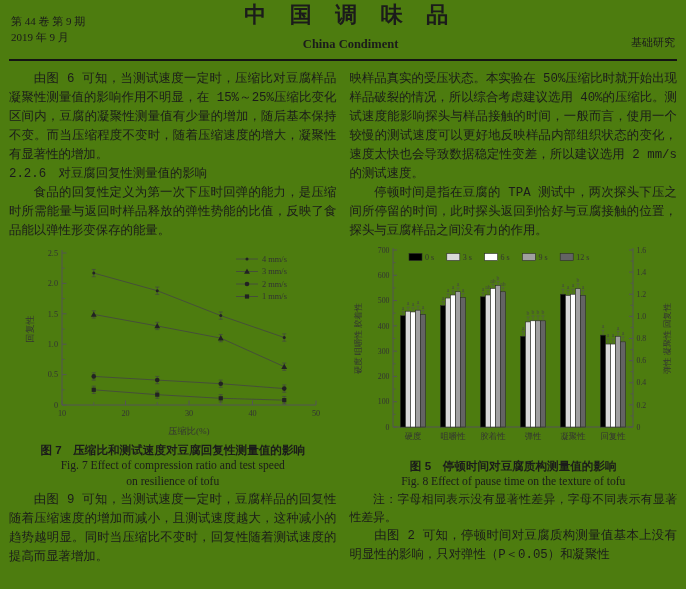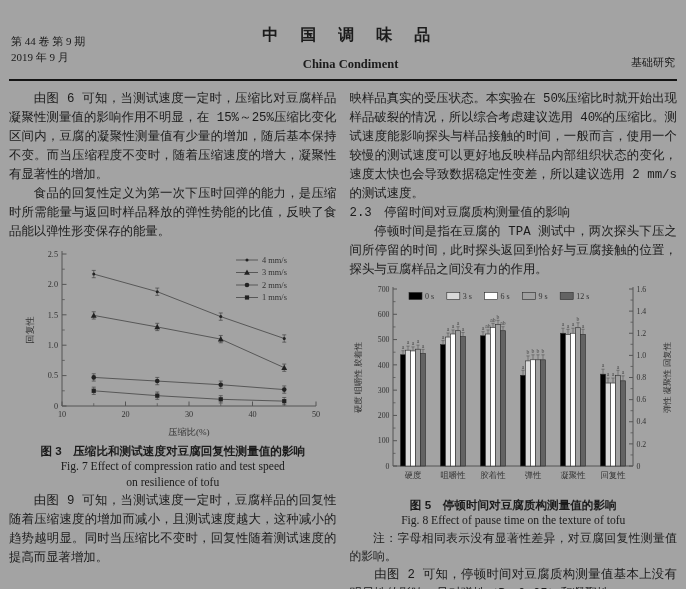--- a/index.html
+++ b/index.html
@@ -2,28 +2,28 @@
 <html><head>
 <meta charset="utf-8">
 <style>
   * { box-sizing: border-box; }
   html,body { margin:0; padding:0; background:#ffffff; }
   body {
     width:686px; height:589px; overflow:hidden;
     font-family:"Liberation Serif","DejaVu Serif",serif;
     color:#1b1b1b;
   }
-  .page { width:686px; height:589px; padding:24px 9px 0 9px; background:#a3a3a3; }
+  .page { width:686px; height:589px; padding:4px 9px 0 9px; background:#4d7c0f; }
 
   
   .header { display:flex; align-items:center; justify-content:space-between;
             padding:2px 2px 7px 2px; border-bottom:2.5px solid #141414; }
   .h-left { font-size:11px; line-height:16px; white-space:nowrap; }
   .h-center { text-align:center; flex:1; }
-  .jt-cn { font-size:16px; font-weight:bold; letter-spacing:9px; line-height:18px; }
+  .jt-cn { font-size:22px; font-weight:bold; letter-spacing:9px; line-height:18px; }
   .jt-en { font-size:12.5px; font-weight:bold; line-height:16px; font-family:"Liberation Serif",serif;margin-top:12px; }
   .h-right { font-size:11px; white-space:nowrap; align-self:flex-end; padding-bottom:2px;margin-left:15px; }
 
   
   .columns { display:flex; gap:13px; margin-top:9px; }
   .col { width:328px; font-size:12.4px; line-height:19px; text-align:justify; }
   .col p { margin:0; text-indent:2em;font-family:Liberation Mono, monospace; }
   .col p.noindent { text-indent:0; }
   .col p.heading { text-indent:0; }
 
@@ -51,20 +51,21 @@
       <div class="jt-cn">中 国 调 味 品</div>
       <div class="jt-en">China Condiment</div>
     </div>
     <div class="h-right">基础研究</div>
   </header>
 
   <div class="columns">
 
     <div class="col">
       <p>由图 6 可知，当测试速度一定时，压缩比对豆腐样品凝聚性测量值的影响作用不明显，在 15%～25%压缩比变化区间内，豆腐的凝聚性测量值有少量的增加，随后基本保持不变。而当压缩程度不变时，随着压缩速度的增大，凝聚性有显著性的增加。</p>
+      <p class="heading">2.2.6　对豆腐回复性测量值的影响</p>
       <p>食品的回复性定义为第一次下压时回弹的能力，是压缩时所需能量与返回时样品释放的弹性势能的比值，反映了食品能以弹性形变保存的能量。</p>
 
       <div class="figure">
         <div class="chart-box" id="fig7-chart">
             <svg viewBox="0 0 302 196" width="302" height="196">
               <line x1="40" y1="7" x2="40" y2="162" stroke="#555555" stroke-width="1"></line>
               <line x1="40" y1="162" x2="294" y2="162" stroke="#555555" stroke-width="1"></line>
               <line x1="40" y1="162" x2="44.5" y2="162" stroke="#555555" stroke-width="1"></line>
               <text x="36" y="164.8" font-size="8.2" text-anchor="end" fill="#333">0</text>
               <line x1="40" y1="131.6" x2="44.5" y2="131.6" stroke="#555555" stroke-width="1"></line>
@@ -173,31 +174,30 @@
               <path d="M 225 25.5 L 227.9 30.8 L 222.1 30.8 Z" fill="#222"></path>
               <text x="240" y="31.3" font-size="8.4" fill="#333">3 mm/s</text>
               <line x1="214" y1="41" x2="236" y2="41" stroke="#444" stroke-width="0.8"></line>
               <circle cx="225" cy="41" r="2.3" fill="#222"></circle>
               <text x="240" y="43.8" font-size="8.4" fill="#333">2 mm/s</text>
               <line x1="214" y1="53.5" x2="236" y2="53.5" stroke="#444" stroke-width="0.8"></line>
               <rect x="222.9" y="51.4" width="4.2" height="4.2" fill="#222"></rect>
               <text x="240" y="56.3" font-size="8.4" fill="#333">1 mm/s</text>
             </svg>
           </div>
-        <div class="cap-cn">图 3　压缩比和测试速度对豆腐回复性测量值的影响</div>
+        <div class="cap-cn">图 7　压缩比和测试速度对豆腐回复性测量值的影响</div>
         <div class="cap-en">Fig. 7 Effect of compression ratio and test speed</div>
         <div class="cap-en">on resilience of tofu</div>
       </div>
 
       <p>由图 9 可知，当测试速度一定时，豆腐样品的回复性随着压缩速度的增加而减小，且测试速度越大，这种减小的趋势越明显。同时当压缩比不变时，回复性随着测试速度的提高而显著增加。</p>
     </div>
 
     <div class="col">
       <p class="noindent">映样品真实的受压状态。本实验在 50%压缩比时就开始出现样品破裂的情况，所以综合考虑建议选用 40%的压缩比。测试速度能影响探头与样品接触的时间，一般而言，使用一个较慢的测试速度可以更好地反映样品内部组织状态的变化，速度太快也会导致数据稳定性变差，所以建议选用 2 mm/s 的测试速度。</p>
-      <p class="heading">2.3　停留时间对豆腐质构测量值的影响</p>
       <p>停顿时间是指在豆腐的 TPA 测试中，两次探头下压之间所停留的时间，此时探头返回到恰好与豆腐接触的位置，探头与豆腐样品之间没有力的作用。</p>
 
       <div class="figure">
         <div class="chart-box" id="fig8-chart">
             <svg viewBox="0 0 324 212" width="324" height="212">
               <line x1="42" y1="5" x2="42" y2="184" stroke="#555" stroke-width="1"></line>
               <line x1="282" y1="5" x2="282" y2="184" stroke="#555" stroke-width="1"></line>
               <line x1="42" y1="184" x2="282" y2="184" stroke="#555" stroke-width="1"></line>
               <line x1="42" y1="184" x2="46" y2="184" stroke="#555" stroke-width="1"></line>
               <text x="38.5" y="186.7" font-size="7.8" text-anchor="end" fill="#333">0</text>
@@ -385,18 +385,18 @@
               <rect x="171.39999999999998" y="10.5" width="13" height="7" fill="#a0a0a0" stroke="#2a2a2a" stroke-width="0.6"></rect>
               <text x="187.39999999999998" y="17" font-size="8" fill="#333">9 s</text>
               <rect x="209.2" y="10.5" width="13" height="7" fill="#636363" stroke="#2a2a2a" stroke-width="0.6"></rect>
               <text x="225.2" y="17" font-size="8" fill="#333">12 s</text>
             </svg>
           </div>
         <div class="cap-cn">图 5　停顿时间对豆腐质构测量值的影响</div>
         <div class="cap-en">Fig. 8 Effect of pause time on the texture of tofu</div>
       </div>
 
-      <p class="note">注：字母相同表示没有显著性差异，对豆腐回复性测量值的影响。</p>
+      <p class="note">注：字母相同表示没有显著性差异，字母不同表示有显著性差异。</p>
       <p>由图 2 可知，停顿时间对豆腐质构测量值基本上没有明显性的影响，只对弹性（P＜0.05）和凝聚性</p>
     </div>
 
   </div>
 </div>
 
 </body></html>

